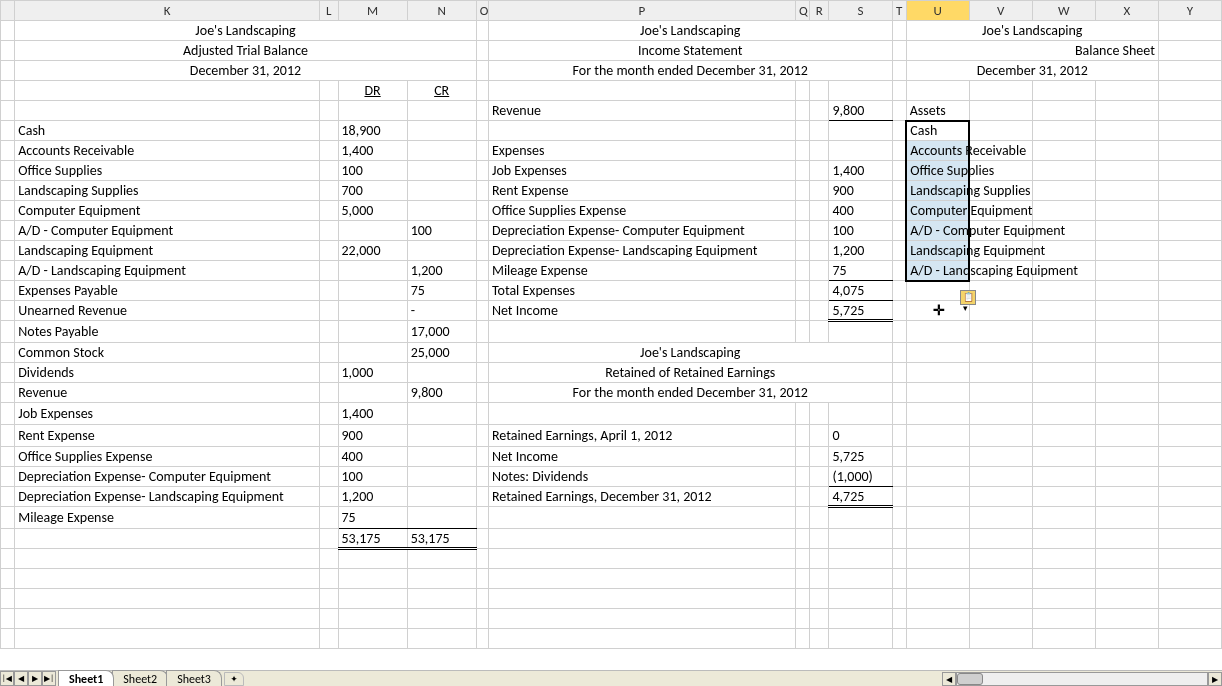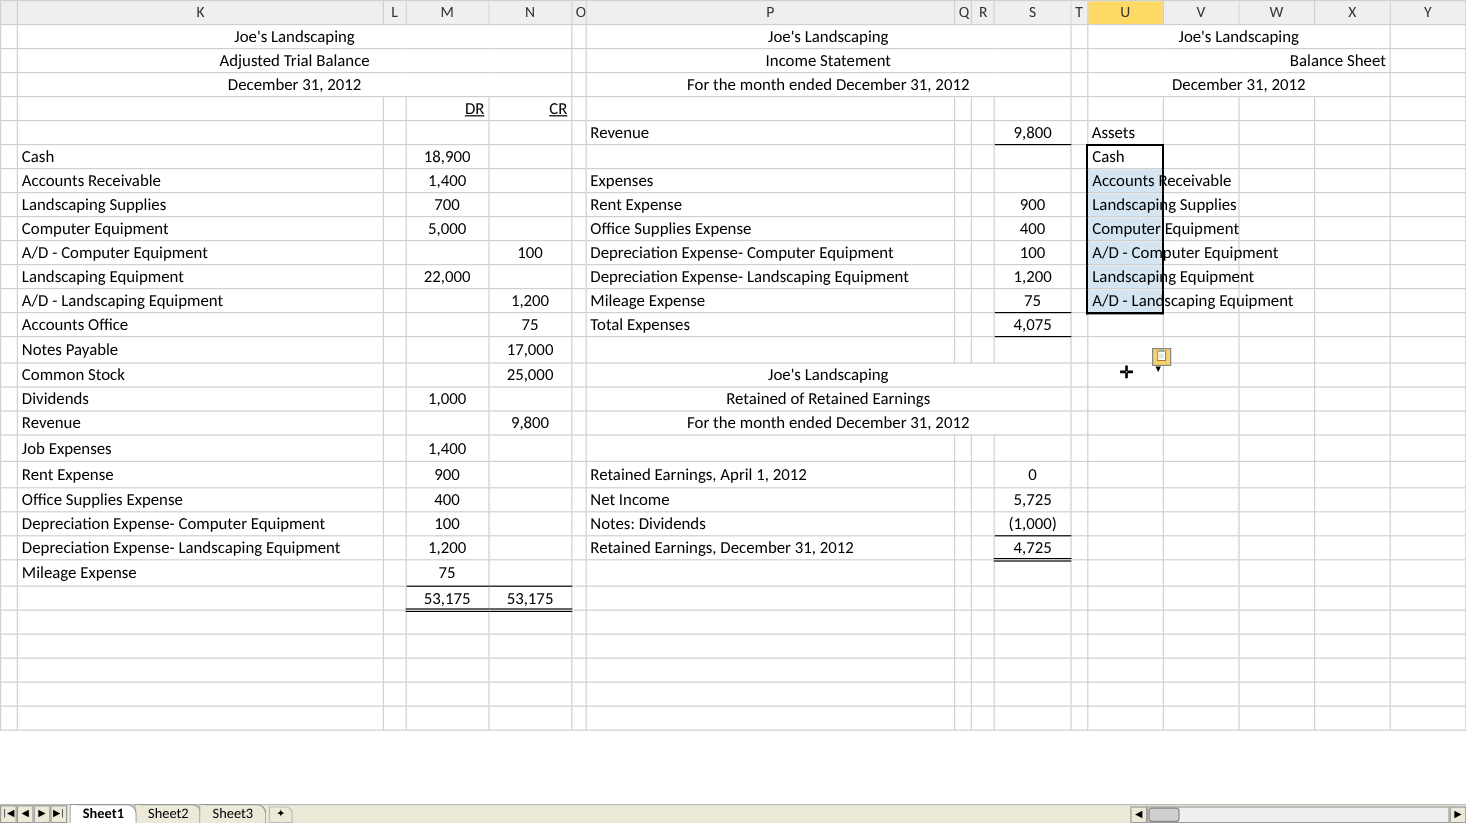--- a/index.html
+++ b/index.html
@@ -42,22 +42,22 @@
     background: #efefef;
     text-align: center;
     font-size: 13px;
     color: #333;
   }
   th.active-col {
     background: #ffd966 !important;
     border-top: 2px solid #f0a000;
   }
   .rowhead { text-align: center; }
-  .num { text-align: center; }
-  .ctr { text-align: right; }
+  .num { text-align: left; }
+  .ctr { text-align: center; }
   .u { text-decoration: underline; }
   .bb-thin { border-bottom: 1.5px solid #000 !important; }
   .bb-dbl { border-bottom: 3px double #000 !important; }
   .sel {
     background: #d5e6f2 !important;
     border-right: 2px solid #000 !important;
   }
   .sel-first {
     background: #fff !important;
     border-right: 2px solid #000 !important;
@@ -299,20 +299,38 @@
             <td></td>
             <td></td>
             <td class="sel sel-left" style="overflow: visible; position: relative;">Accounts Receivable</td>
             <td></td>
             <td></td>
             <td></td>
             <td></td>
           </tr>
           <tr style="height: 20px;">
             <td class="rowhead"></td>
+            <td>Office Supplies</td>
+            <td></td>
+            <td class="num">100</td>
+            <td></td>
+            <td></td>
+            <td>Job Expenses</td>
+            <td></td>
+            <td></td>
+            <td class="num">1,400</td>
+            <td></td>
+            <td class="sel sel-left" style="overflow: visible; position: relative;">Office Supplies</td>
+            <td></td>
+            <td></td>
+            <td></td>
+            <td></td>
+          </tr>
+          <tr style="height: 20px;">
+            <td class="rowhead"></td>
             <td>Landscaping Supplies</td>
             <td></td>
             <td class="num">700</td>
             <td></td>
             <td></td>
             <td>Rent Expense</td>
             <td></td>
             <td></td>
             <td class="num">900</td>
             <td></td>
@@ -389,29 +407,47 @@
             <td class="num bb-thin">75</td>
             <td></td>
             <td class="sel sel-bottom sel-left" style="overflow: visible; position: relative;">A/D - Landscaping Equipment</td>
             <td></td>
             <td></td>
             <td></td>
             <td></td>
           </tr>
           <tr style="height: 20px;">
             <td class="rowhead"></td>
-            <td>Accounts Office</td>
+            <td>Expenses Payable</td>
             <td></td>
             <td></td>
             <td class="num">75</td>
             <td></td>
             <td>Total Expenses</td>
             <td></td>
             <td></td>
             <td class="num bb-thin">4,075</td>
+            <td></td>
+            <td></td>
+            <td></td>
+            <td></td>
+            <td></td>
+            <td></td>
+          </tr>
+          <tr style="height: 20px;">
+            <td class="rowhead"></td>
+            <td>Unearned Revenue</td>
+            <td></td>
+            <td></td>
+            <td class="num">-</td>
+            <td></td>
+            <td>Net Income</td>
+            <td></td>
+            <td></td>
+            <td class="num bb-dbl">5,725</td>
             <td></td>
             <td></td>
             <td></td>
             <td></td>
             <td></td>
             <td></td>
           </tr>
           <tr style="height: 22px;">
             <td class="rowhead"></td>
             <td>Notes Payable</td>

